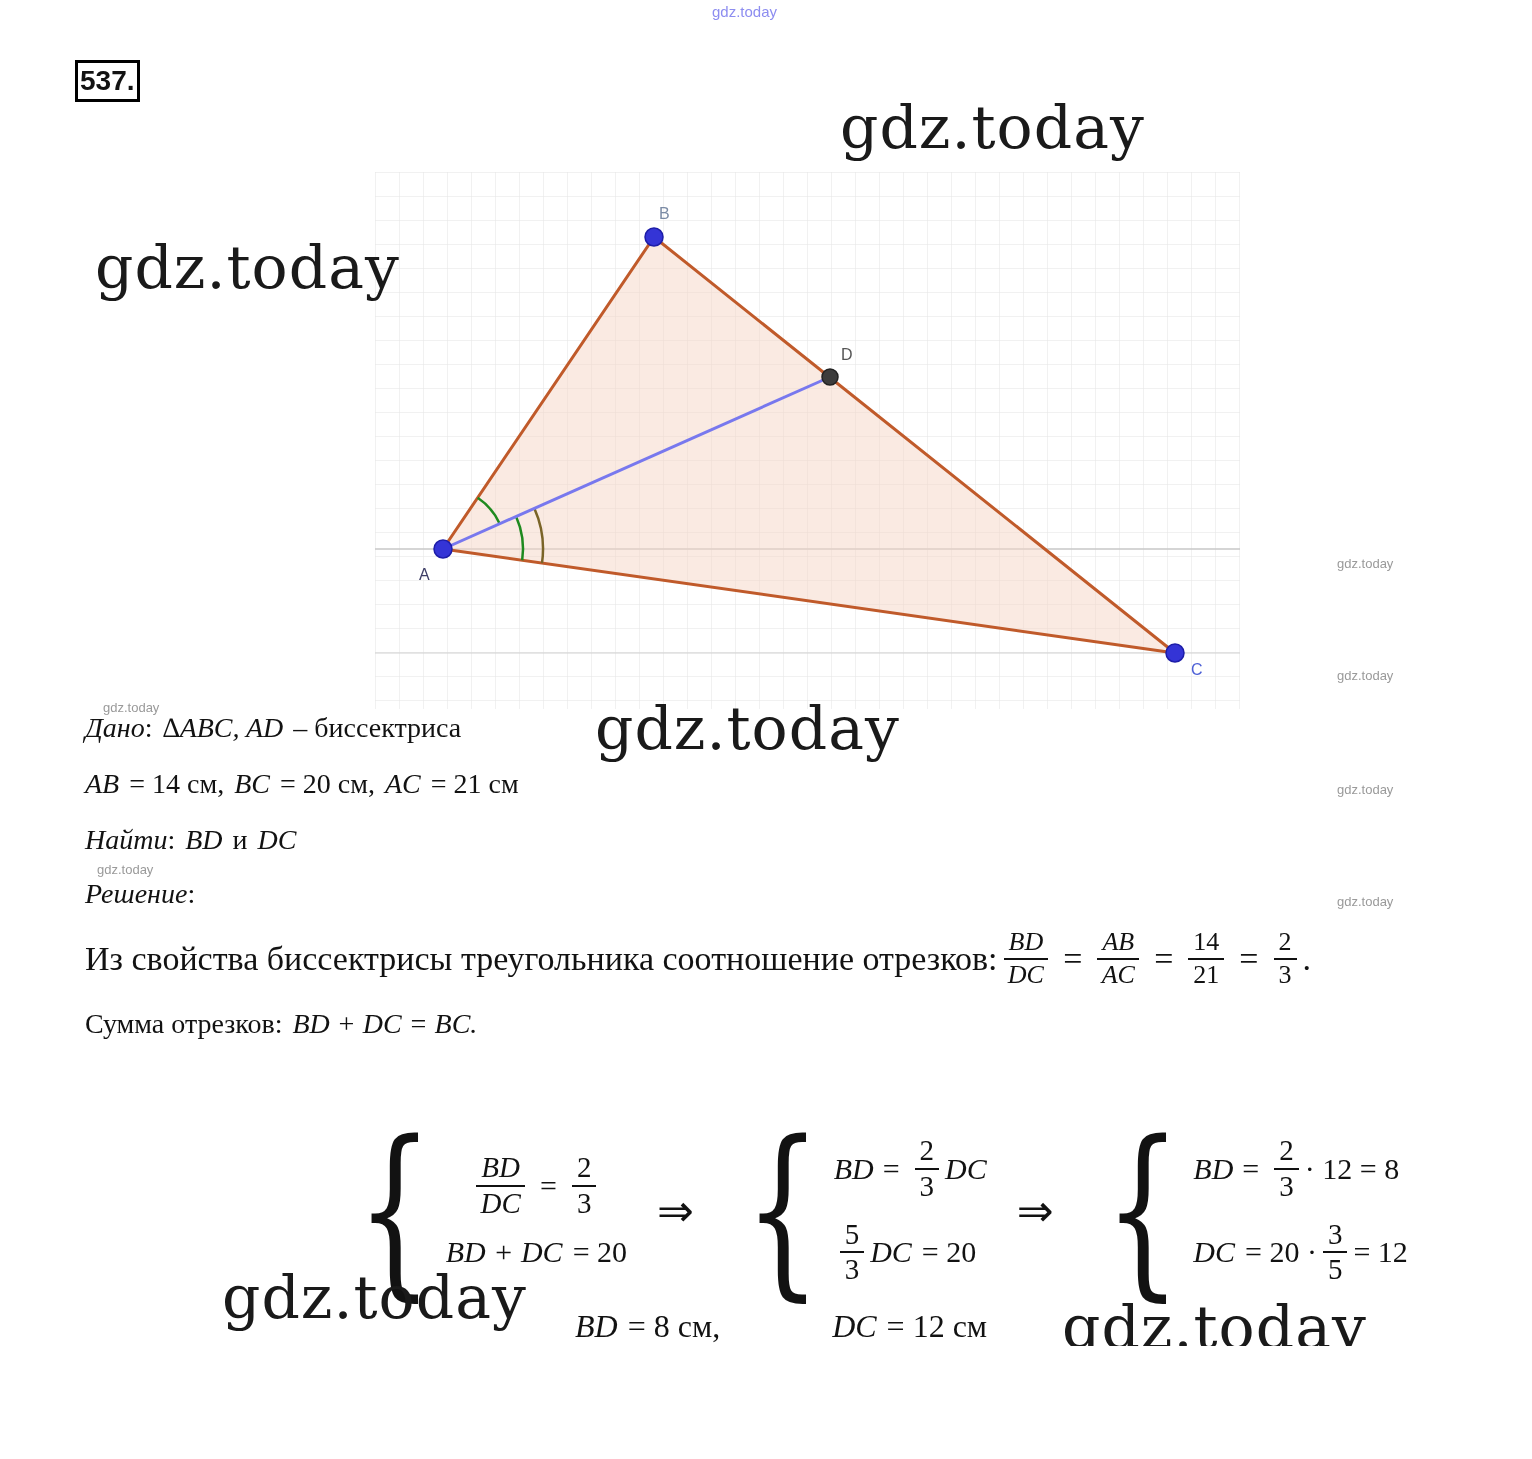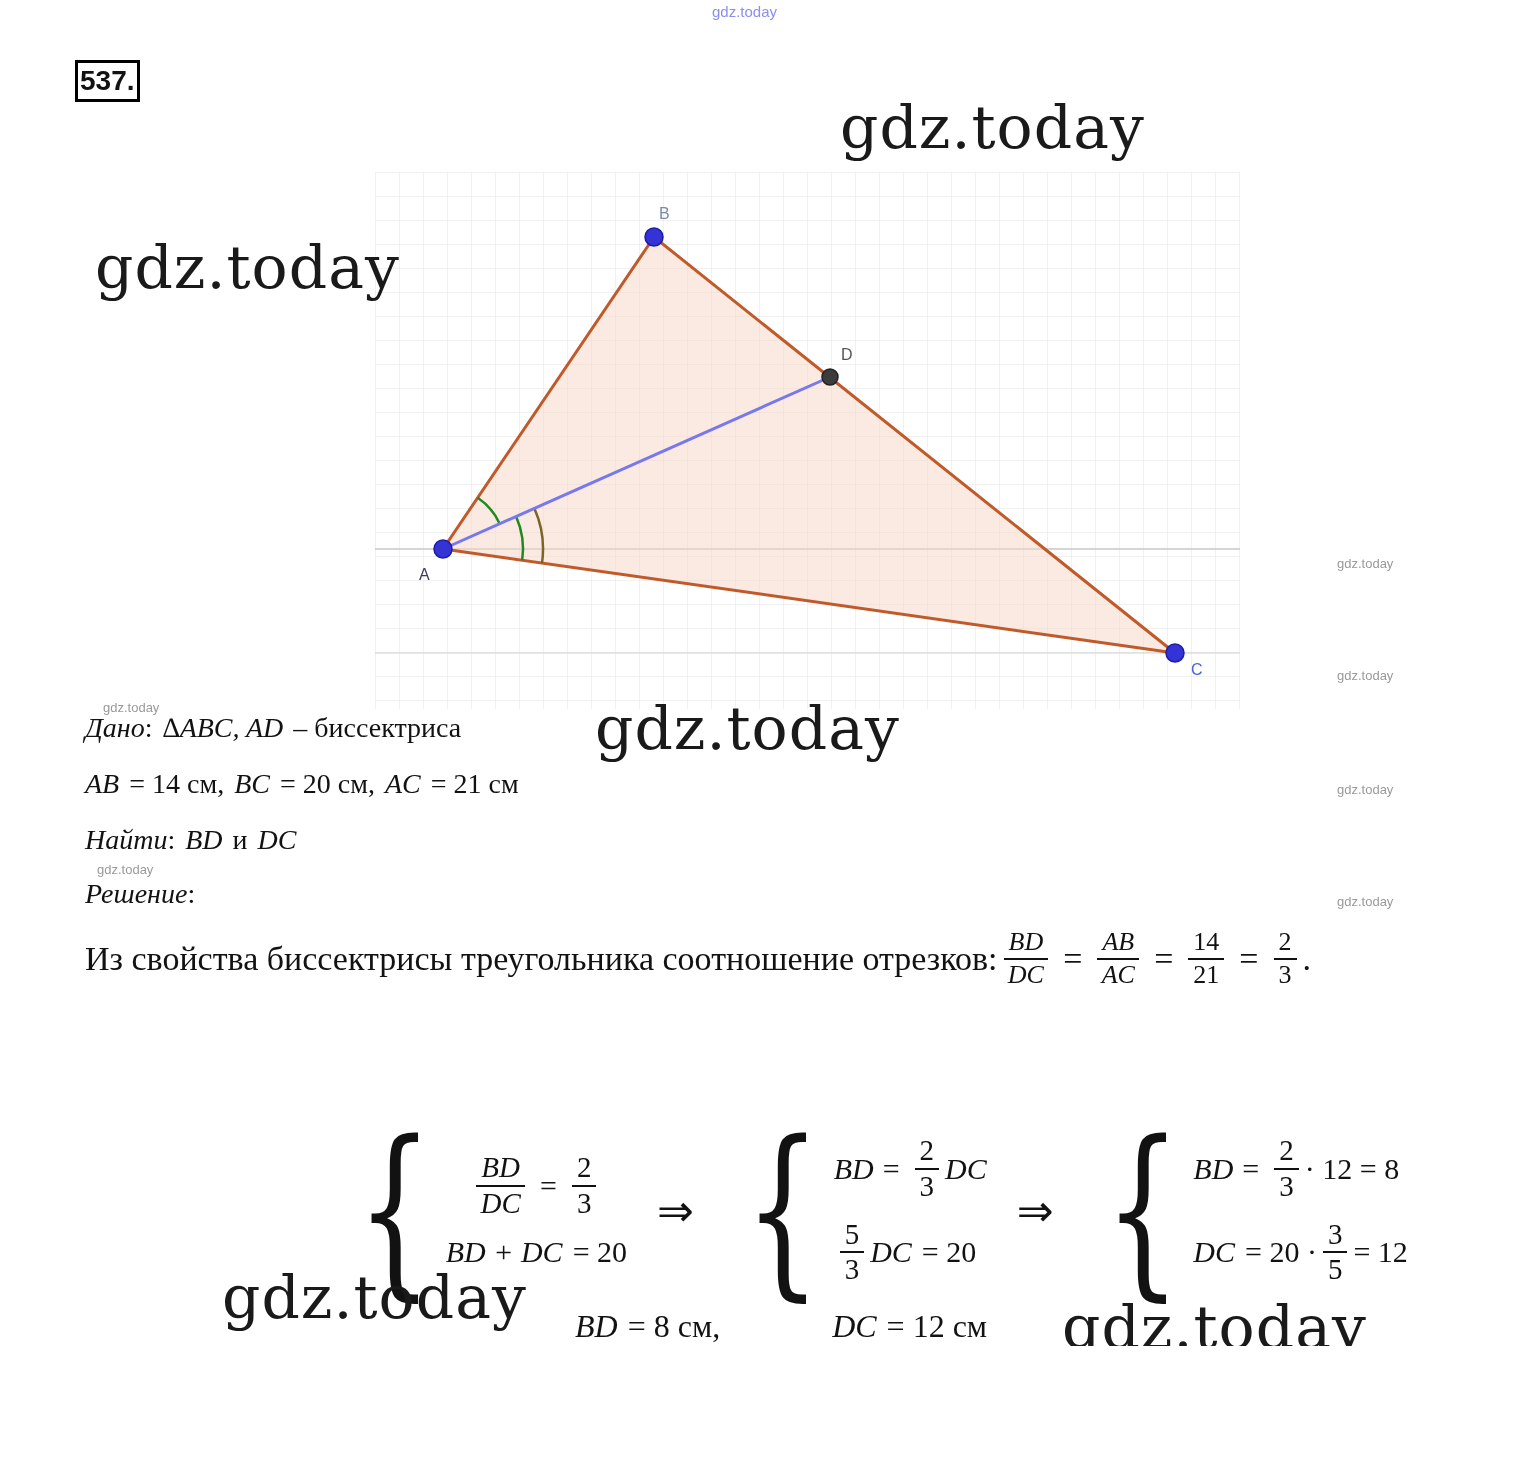--- a/index.html
+++ b/index.html
@@ -143,20 +143,24 @@
       <span class="den">21</span>
     </span>
     <span class="op">=</span>
     <span class="frac up">
       <span class="num">2</span>
       <span class="den">3</span>
     </span>
     <span class="up">.</span>
   </div>
 
+  <div class="abs line" style="left:85px; top:1008px;">
+    <span class="up">Сумма отрезков:</span>
+    <span class="mi ml">BD + DC = BC.</span>
+  </div>
 
 
   <div class="abs systems" style="left:336px; top:1118px;">
 
     <div class="sys">
       <div class="brace">{</div>
       <div class="rows rows-center">
         <div class="row">
           <span class="frac mi">
             <span class="num">BD</span>

